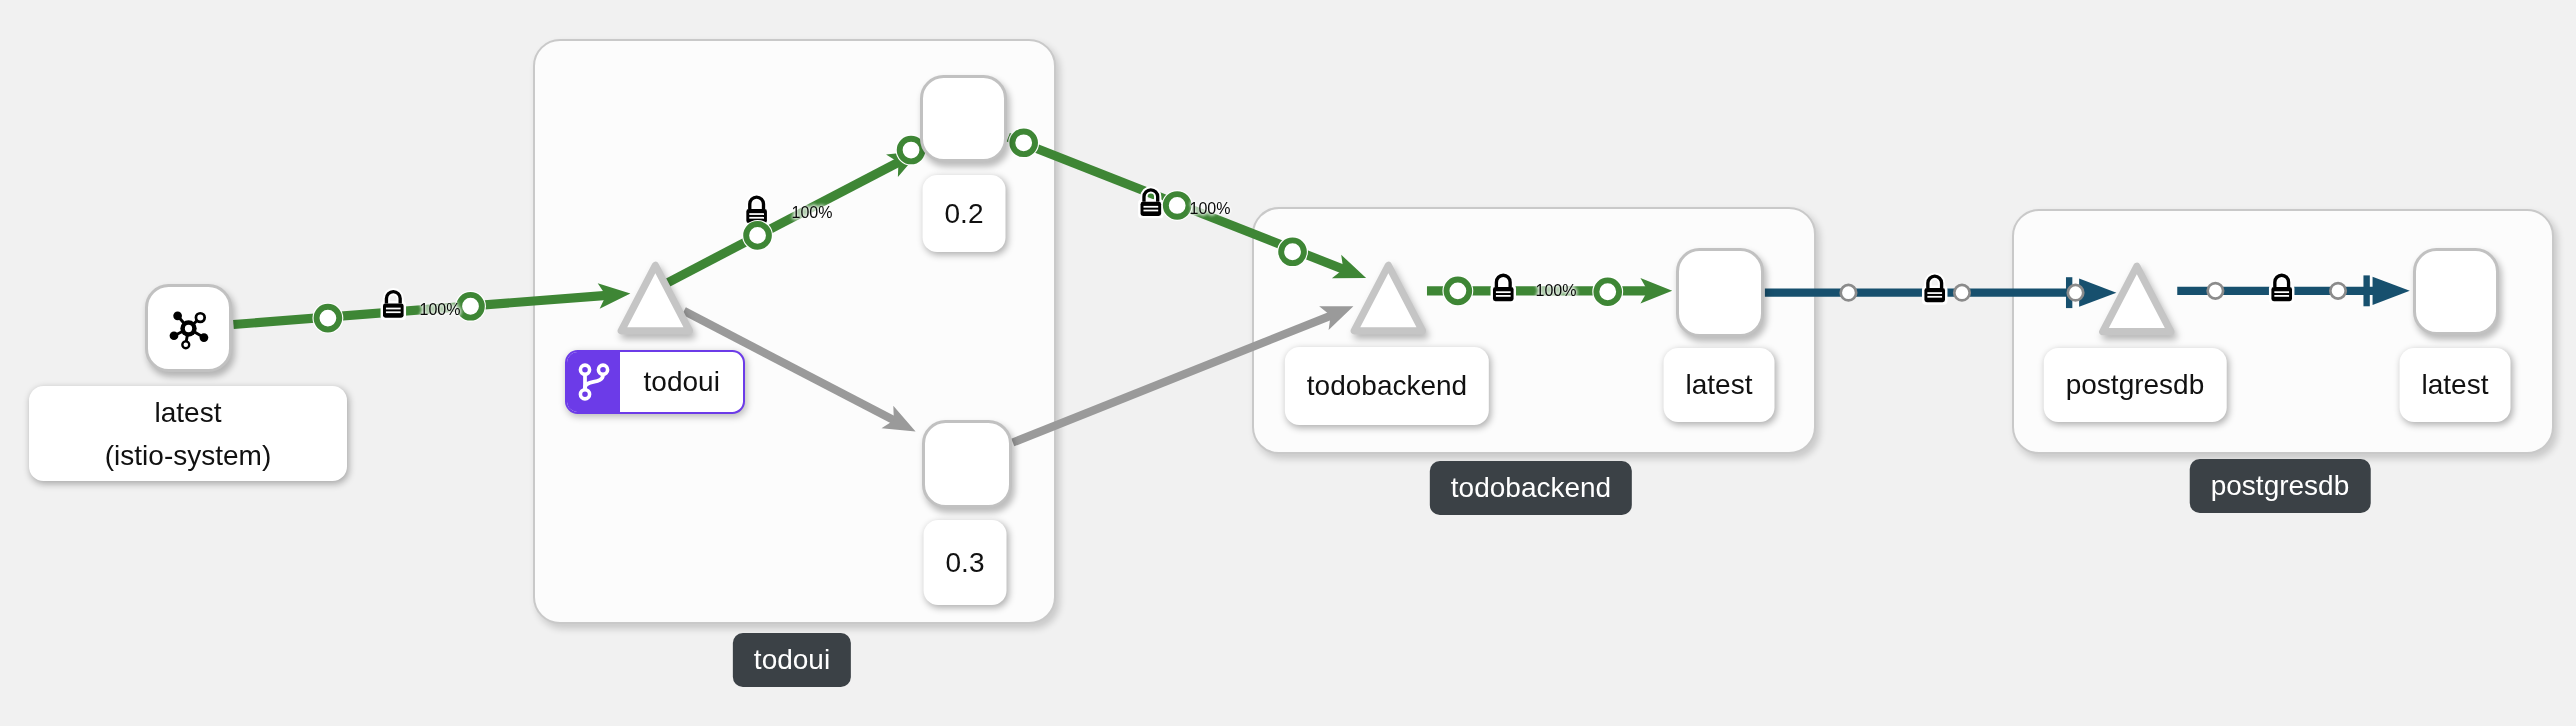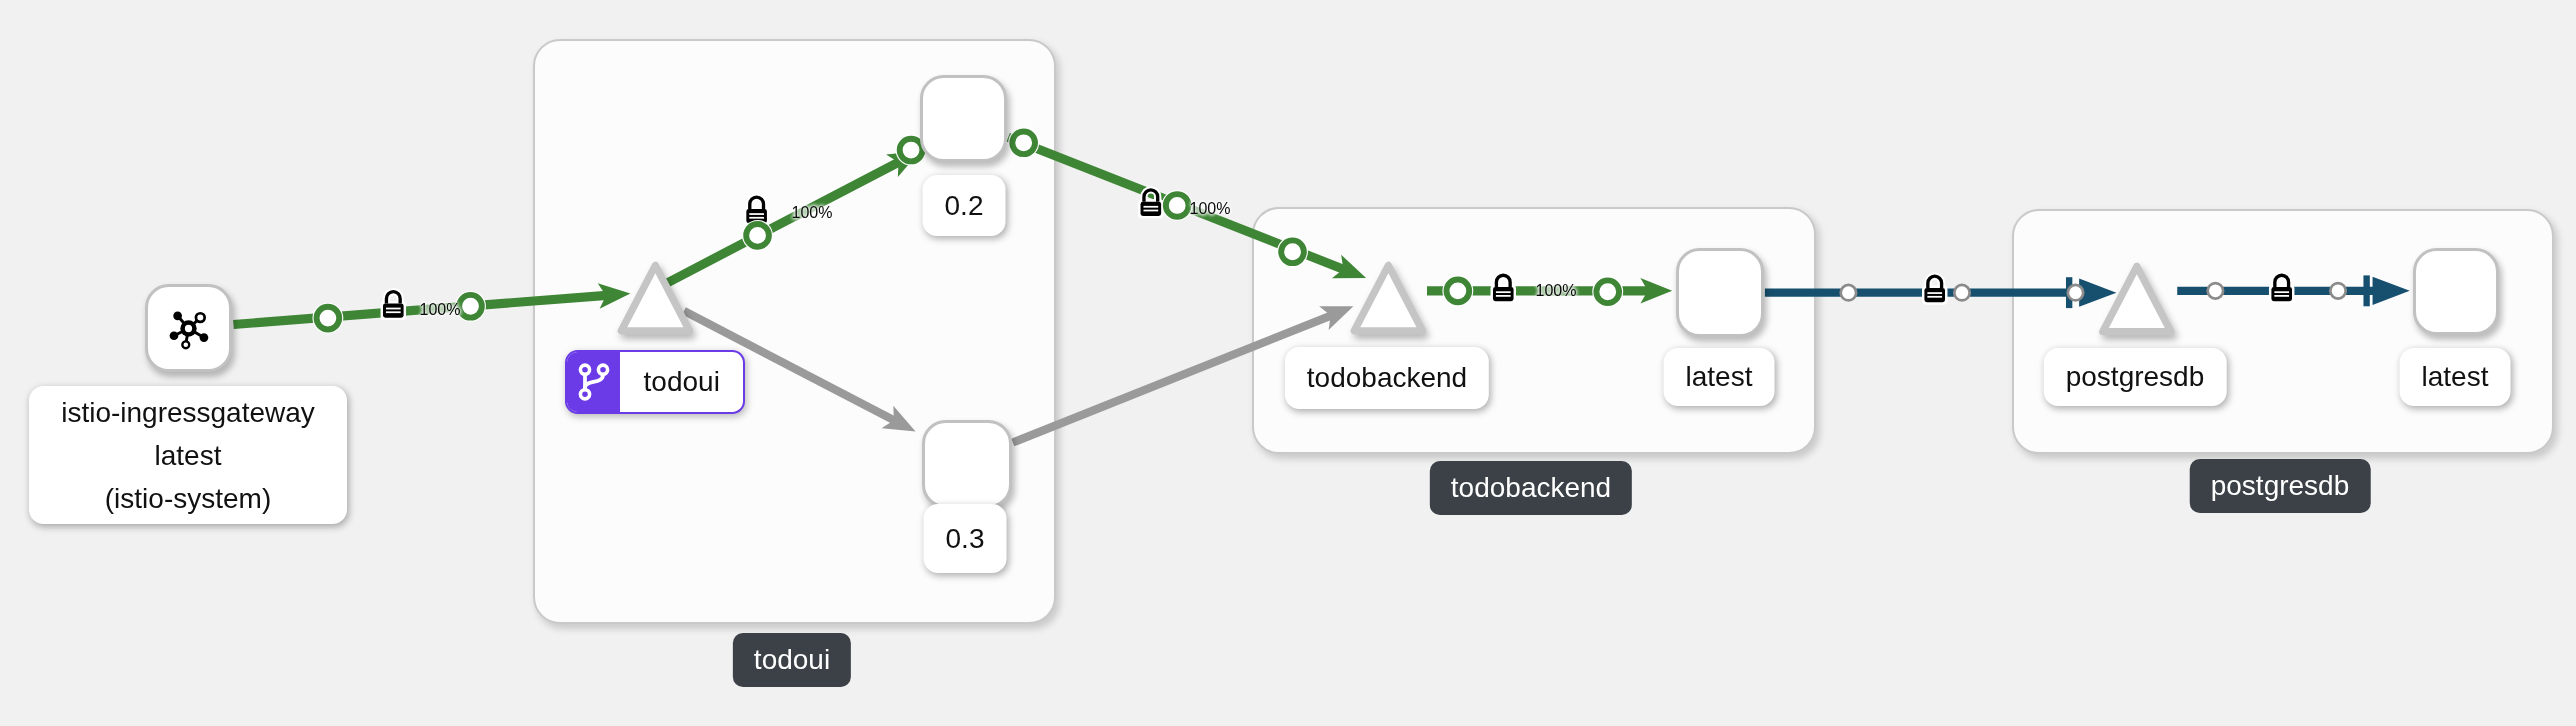--- a/index.html
+++ b/index.html
@@ -16,21 +16,21 @@
   .edges-layer{position:absolute;left:0;top:0;pointer-events:none;}
   .node-square{
     position:absolute;background:#fff;border:3.6px solid #c1c1c1;border-radius:23.6px;
     box-shadow:2.7px 4.5px 6.4px rgba(0,0,0,.25);
     display:flex;align-items:center;justify-content:center;
   }
   .nlabel{
     position:absolute;background:#fff;border-radius:14.5px;
     box-shadow:1.8px 2.7px 7.3px rgba(0,0,0,.3);
     font-size:28px;line-height:1;display:flex;align-items:center;justify-content:center;
-    padding:0 22px;white-space:nowrap;transform:translateX(-50%);
+    padding:8px 22px;white-space:nowrap;transform:translateX(-50%);
   }
   .nlabel.multi{
     flex-direction:column;transform:none;line-height:43px;text-align:center;
     padding:4.5px 9px;
   }
   .svc-label{
     position:absolute;display:flex;align-items:stretch;height:64px;
     border:2.7px solid #6c3be8;border-radius:12.7px;background:#fff;overflow:hidden;
     box-shadow:1.8px 2.7px 7.3px rgba(0,0,0,.25);box-sizing:border-box;
   }
@@ -164,42 +164,41 @@
       <circle cx="-3" cy="18" r="3.8" fill="#fff" stroke="#000" stroke-width="2.6"></circle>
     </svg>
   </div>
 
   <div class="node-square" style="left:920px;top:75px;width:81px;height:81px"></div>
   <div class="node-square" style="left:922px;top:420px;width:84px;height:82px"></div>
   <div class="node-square" style="left:1676px;top:248px;width:82px;height:83px"></div>
   <div class="node-square" style="left:2413px;top:248px;width:80px;height:81px"></div>
 
   <div class="nlabel multi" style="left:29px;top:386px;width:300px">
-    <span>istio-ingressgateway</span>
     <span>latest</span>
     <span>(istio-system)</span>
   </div>
 
   <div class="svc-label" style="left:565px;top:350px">
     <span class="badge-cell">
       <svg width="36" height="42" viewBox="0 0 44 50">
         <path d="M11,16 V34" stroke="#fff" stroke-width="4.6" fill="none" stroke-linecap="round"></path>
         <path d="M33,16 C33,28 11,22 11,32" stroke="#fff" stroke-width="4.6" fill="none" stroke-linecap="round"></path>
         <circle cx="11" cy="10" r="5.6" fill="none" stroke="#fff" stroke-width="4.4"></circle>
         <circle cx="33" cy="10" r="5.6" fill="none" stroke="#fff" stroke-width="4.4"></circle>
         <circle cx="11" cy="40" r="5.6" fill="none" stroke="#fff" stroke-width="4.4"></circle>
       </svg>
     </span>
     <span class="text-cell">todoui</span>
   </div>
 
   <div class="nlabel" style="left:964px;top:175px;height:61px">
     <span>0.2</span>
   </div>
-  <div class="nlabel" style="left:965px;top:504px;height:69px">
+  <div class="nlabel" style="left:965px;top:520px;height:69px">
     <span>0.3</span>
   </div>
   <div class="nlabel" style="left:1387px;top:347px;height:62px">
     <span>todobackend</span>
   </div>
   <div class="nlabel" style="left:1719px;top:348px;height:58px">
     <span>latest</span>
   </div>
   <div class="nlabel" style="left:2135px;top:348px;height:58px">
     <span>postgresdb</span>

